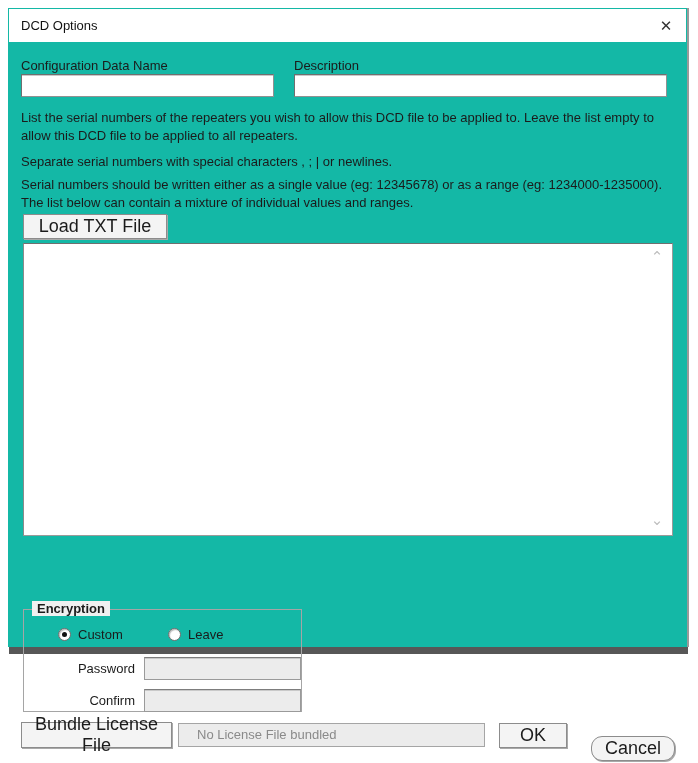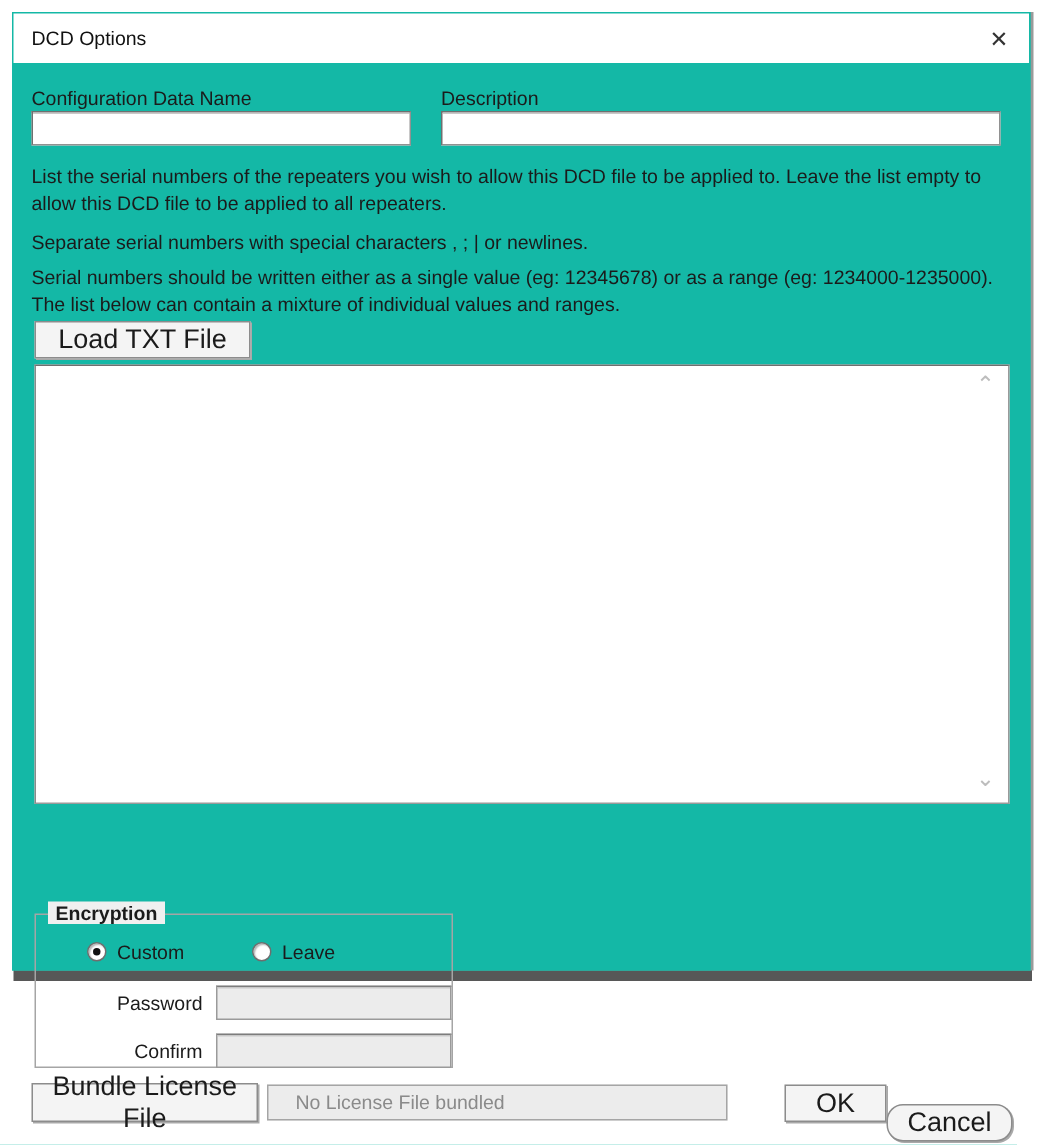--- a/index.html
+++ b/index.html
@@ -142,16 +142,16 @@
     <div class="field-label" style="left:20px; top:51px; width:91px; text-align:right;">Password</div>
     <input type="password" class="text-input disabled-input" style="left: 120px; top: 47px; width: 157px;" disabled="" value="">
 
     <div class="field-label" style="left:20px; top:83px; width:91px; text-align:right;">Confirm</div>
     <input type="password" class="text-input disabled-input" style="left: 120px; top: 79px; width: 157px;" disabled="" value="">
   </div>
 
   <button class="win-btn" style="left:12px; top:713px; width:151px; height:26px;">Bundle License File</button>
   <div class="license-display">No License File bundled</div>
 
-  <button class="win-btn" style="left:490px; top:714px; width:68px; height:25px;margin-left:24px;">OK</button>
+  <button class="win-btn" style="left:490px; top:714px; width:68px; height:25px;">OK</button>
   <button class="win-btn" style="left:582px; top:727px; width:84px; height:25px;border-radius:11px;">Cancel</button>
 
 </div>
 
 </body></html>

